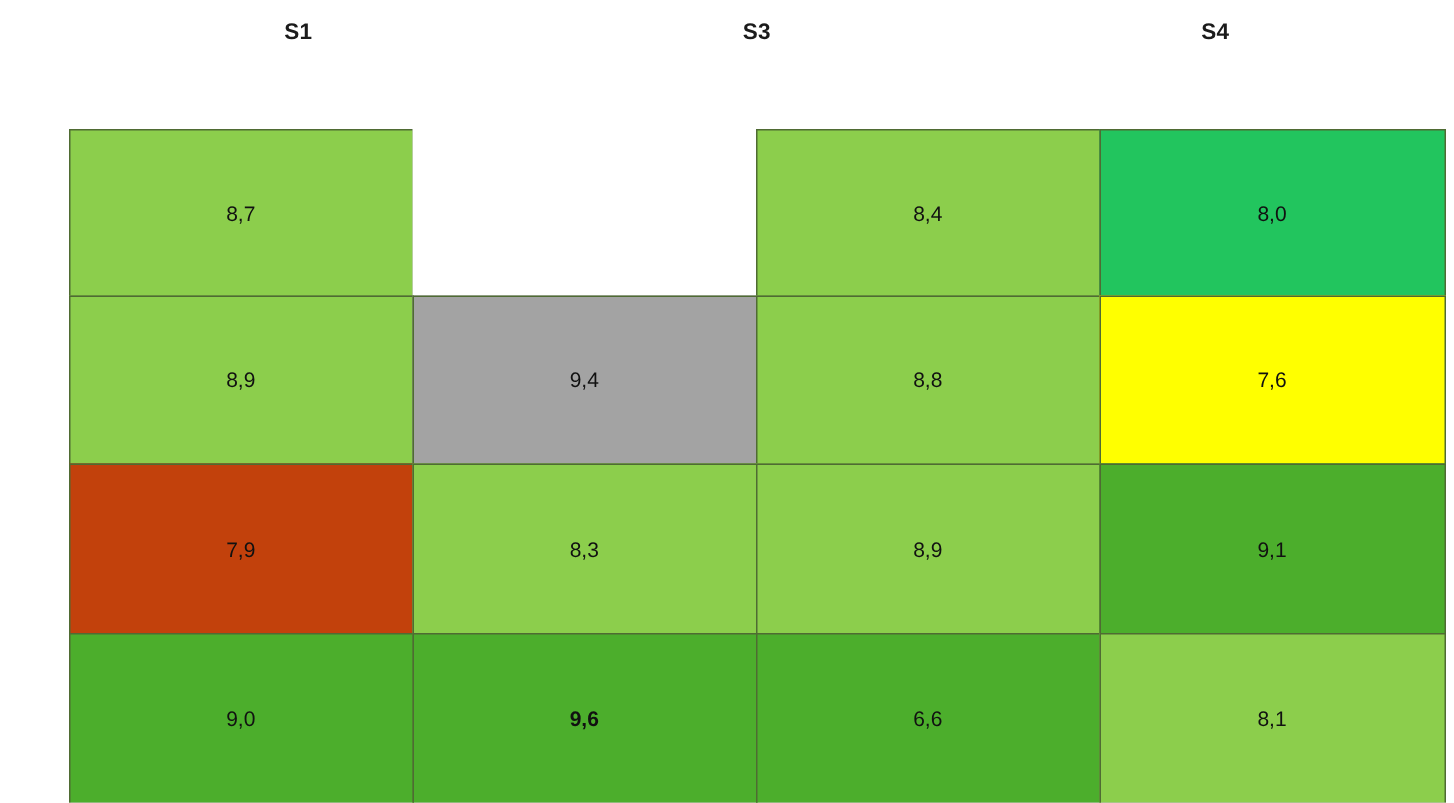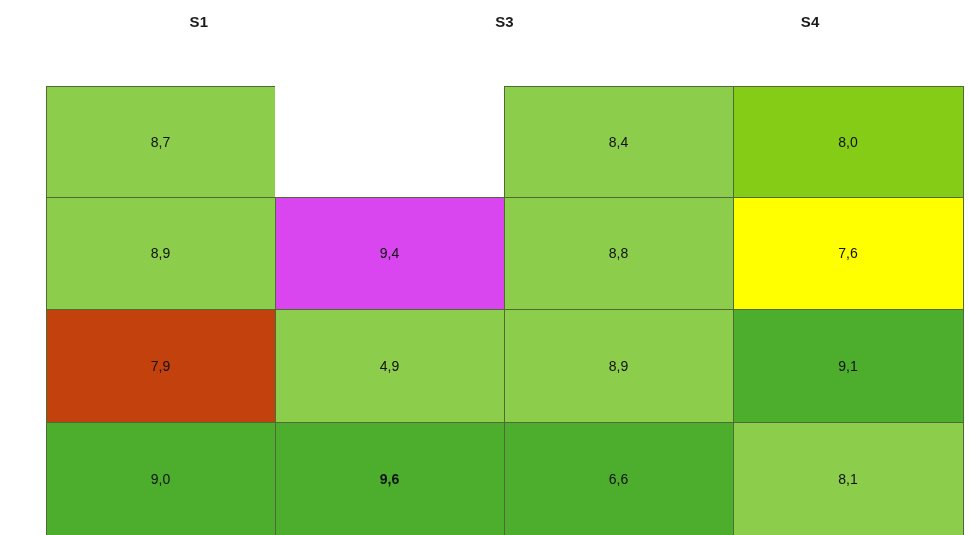--- a/index.html
+++ b/index.html
@@ -116,40 +116,40 @@
 
 
   <div class="grid">
       <div class="cell" style="background: rgb(140, 206, 76); border-color: rgb(79, 107, 51);">
         <span class="value">8,7</span>
       </div>
       <div class="cell empty"></div>
       <div class="cell" style="background: rgb(140, 206, 76); border-color: rgb(79, 107, 51);">
         <span class="value">8,4</span>
       </div>
-      <div class="cell" style="background: #84cc16; border-color: rgb(79, 107, 51);">
+      <div class="cell" style="background: #22c55e; border-color: rgb(79, 107, 51);">
         <span class="value">8,0</span>
       </div>
       <div class="cell" style="background: rgb(140, 206, 76); border-color: rgb(79, 107, 51);">
         <span class="value">8,9</span>
       </div>
-      <div class="cell" style="background: #d946ef; border-color: rgb(79, 107, 51);">
+      <div class="cell" style="background: #a3a3a3; border-color: rgb(79, 107, 51);">
         <span class="value">9,4</span>
       </div>
       <div class="cell" style="background: rgb(140, 206, 76); border-color: rgb(79, 107, 51);">
         <span class="value">8,8</span>
       </div>
       <div class="cell" style="background: rgb(255, 255, 0); border-color: rgb(79, 107, 51);">
         <span class="value">7,6</span>
       </div>
       <div class="cell" style="background: #c2410c; border-color: rgb(79, 107, 51);">
         <span class="value">7,9</span>
       </div>
       <div class="cell" style="background: rgb(140, 206, 76); border-color: rgb(79, 107, 51);">
-        <span class="value">4,9</span>
+        <span class="value">8,3</span>
       </div>
       <div class="cell" style="background: rgb(140, 206, 76); border-color: rgb(79, 107, 51);">
         <span class="value">8,9</span>
       </div>
       <div class="cell" style="background: rgb(76, 174, 44); border-color: rgb(79, 107, 51);">
         <span class="value">9,1</span>
       </div>
       <div class="cell" style="background: rgb(76, 174, 44); border-color: rgb(79, 107, 51);">
         <span class="value">9,0</span>
       </div>

